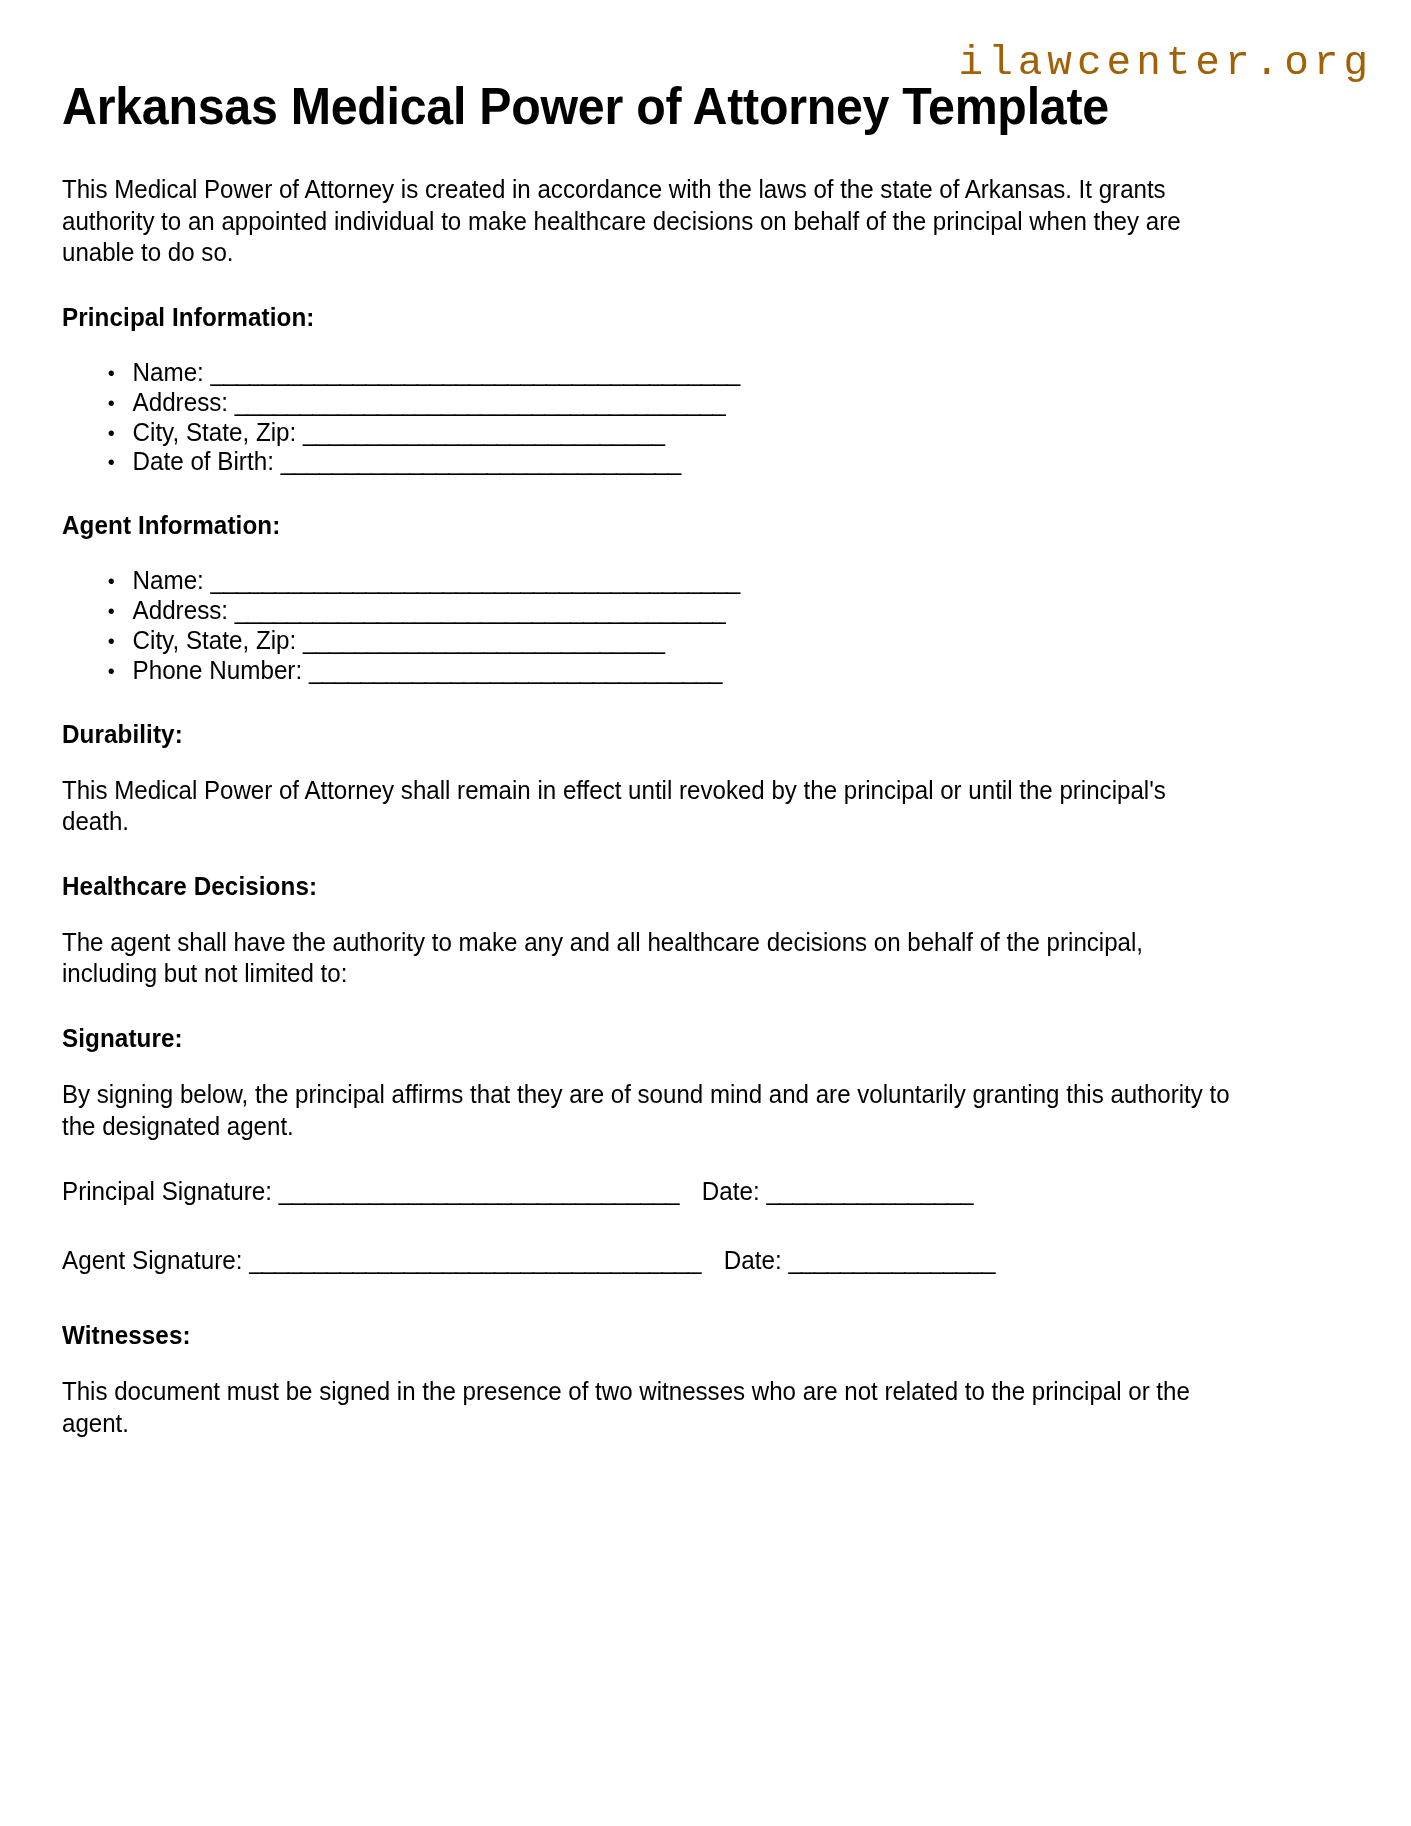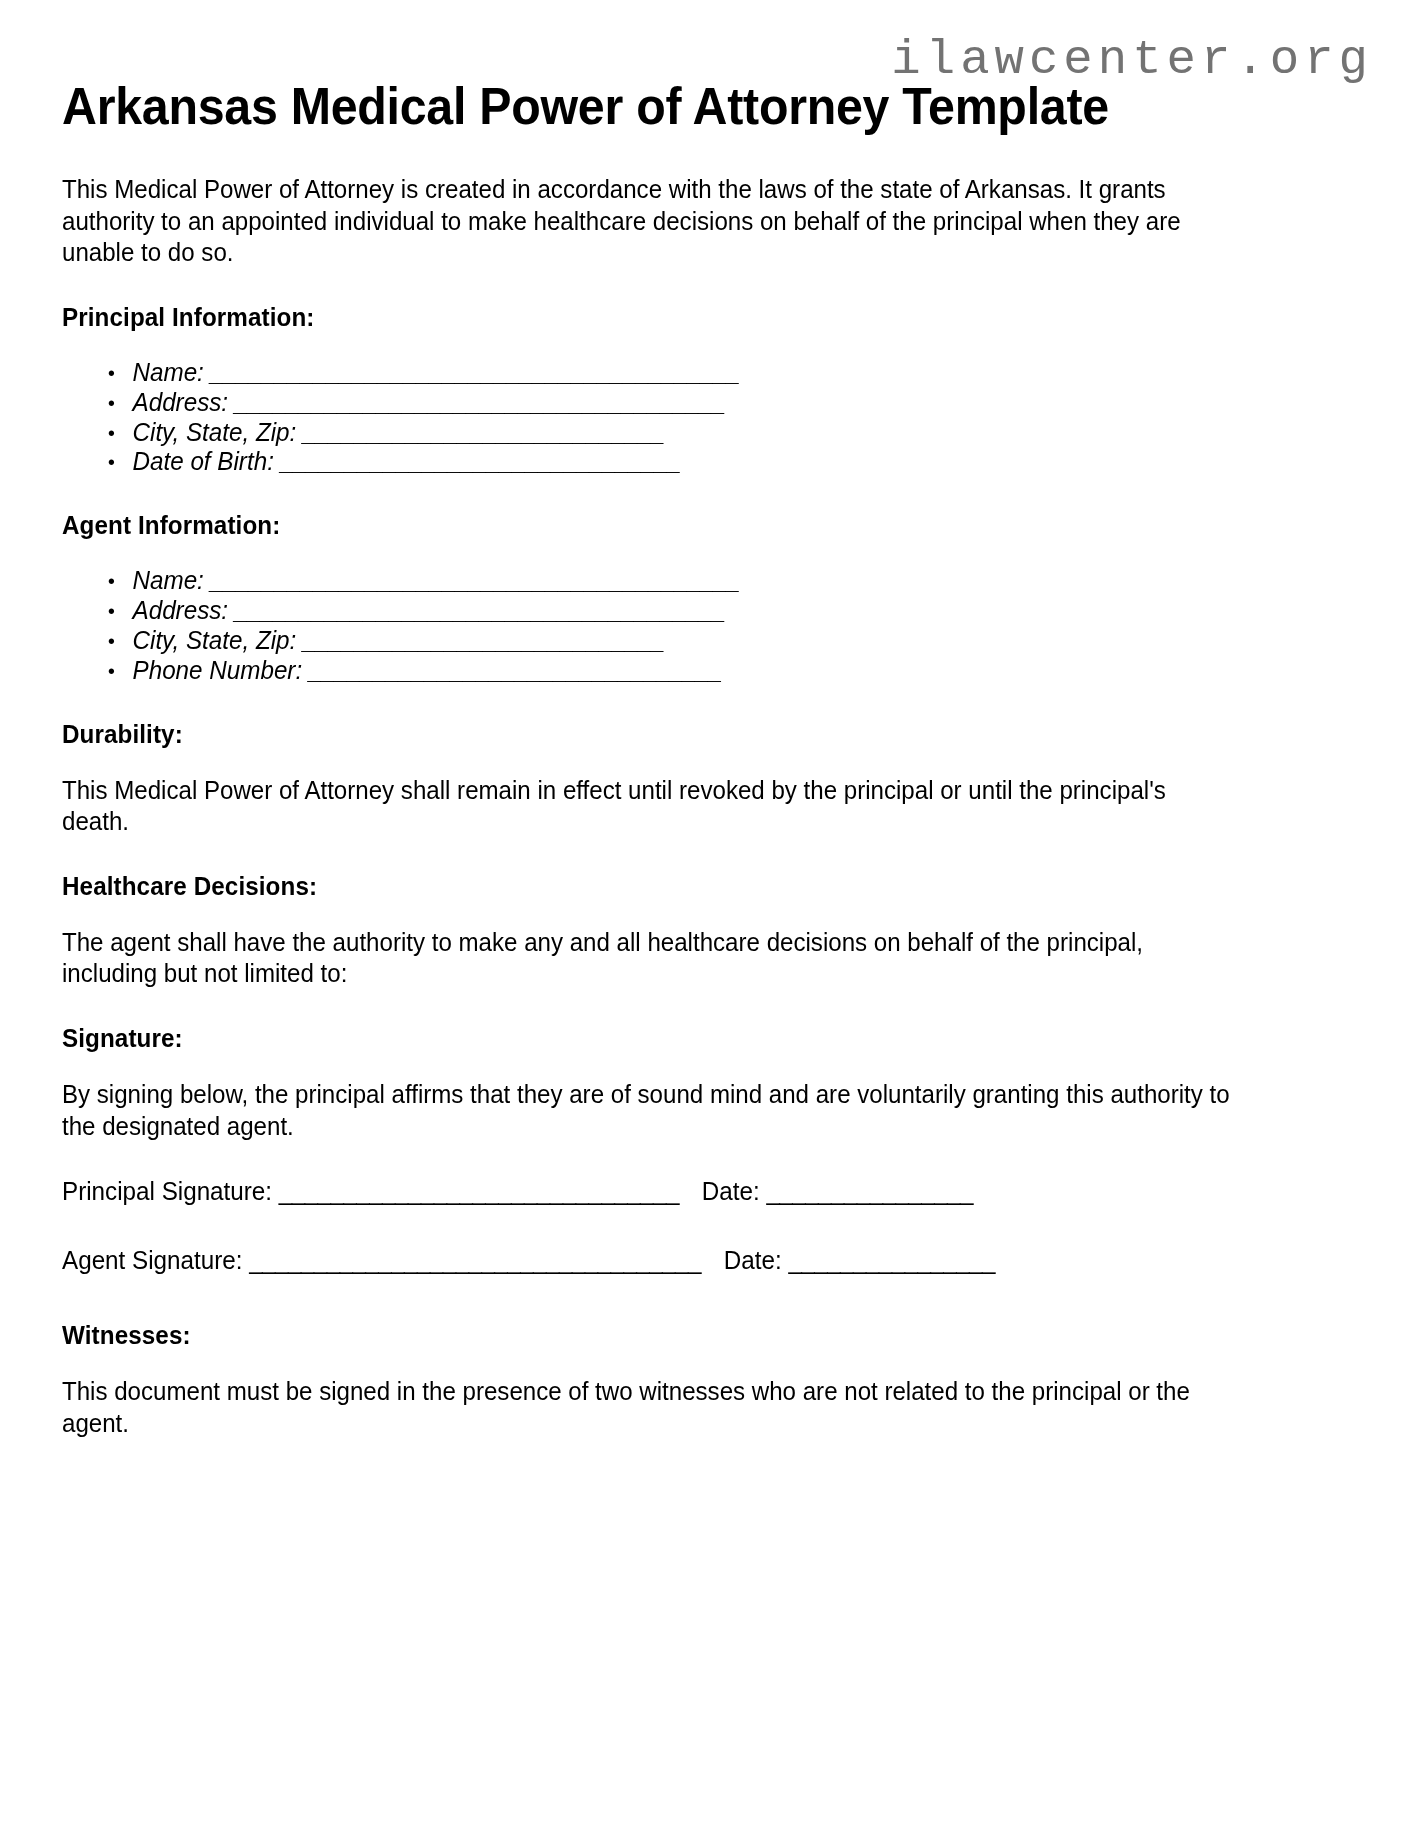--- a/index.html
+++ b/index.html
@@ -21,26 +21,26 @@
     position: relative;
     width: 1411px;
     height: 1826px;
     box-sizing: border-box;
     padding: 0;
     background: #ffffff;
   }
 
   .watermark {
     position: absolute;
-    top: 36px;
+    top: 43px;
     right: 38px;
     font-family: "Liberation Mono", "DejaVu Sans Mono", monospace;
-    font-size: 49px;
+    font-size: 41px;
     letter-spacing: 5px;
-    color: #737373;
+    color: #a16207;
     white-space: nowrap;
     line-height: 1;
   }
 
   .content {
     position: absolute;
     left: 62px;
     top: 78px;
     width: 1258px;
   }
@@ -72,21 +72,20 @@
     margin: 0 0 26px 0;
     letter-spacing: 0.1px;
     transform: scaleX(0.95);
     transform-origin: left top;
   }
 
   ul.field-list, ul.plain-list {
     list-style: none;
     margin: 0 0 34px 0;
     padding: 0 0 0 42px;
-    font-style: italic;
   }
 
   ul.field-list li, ul.plain-list li {
     font-size: 25.5px;
     line-height: 1.17;
     position: relative;
     padding-left: 30px;
     white-space: nowrap;
     transform: scaleX(0.95);
     transform-origin: left top;

